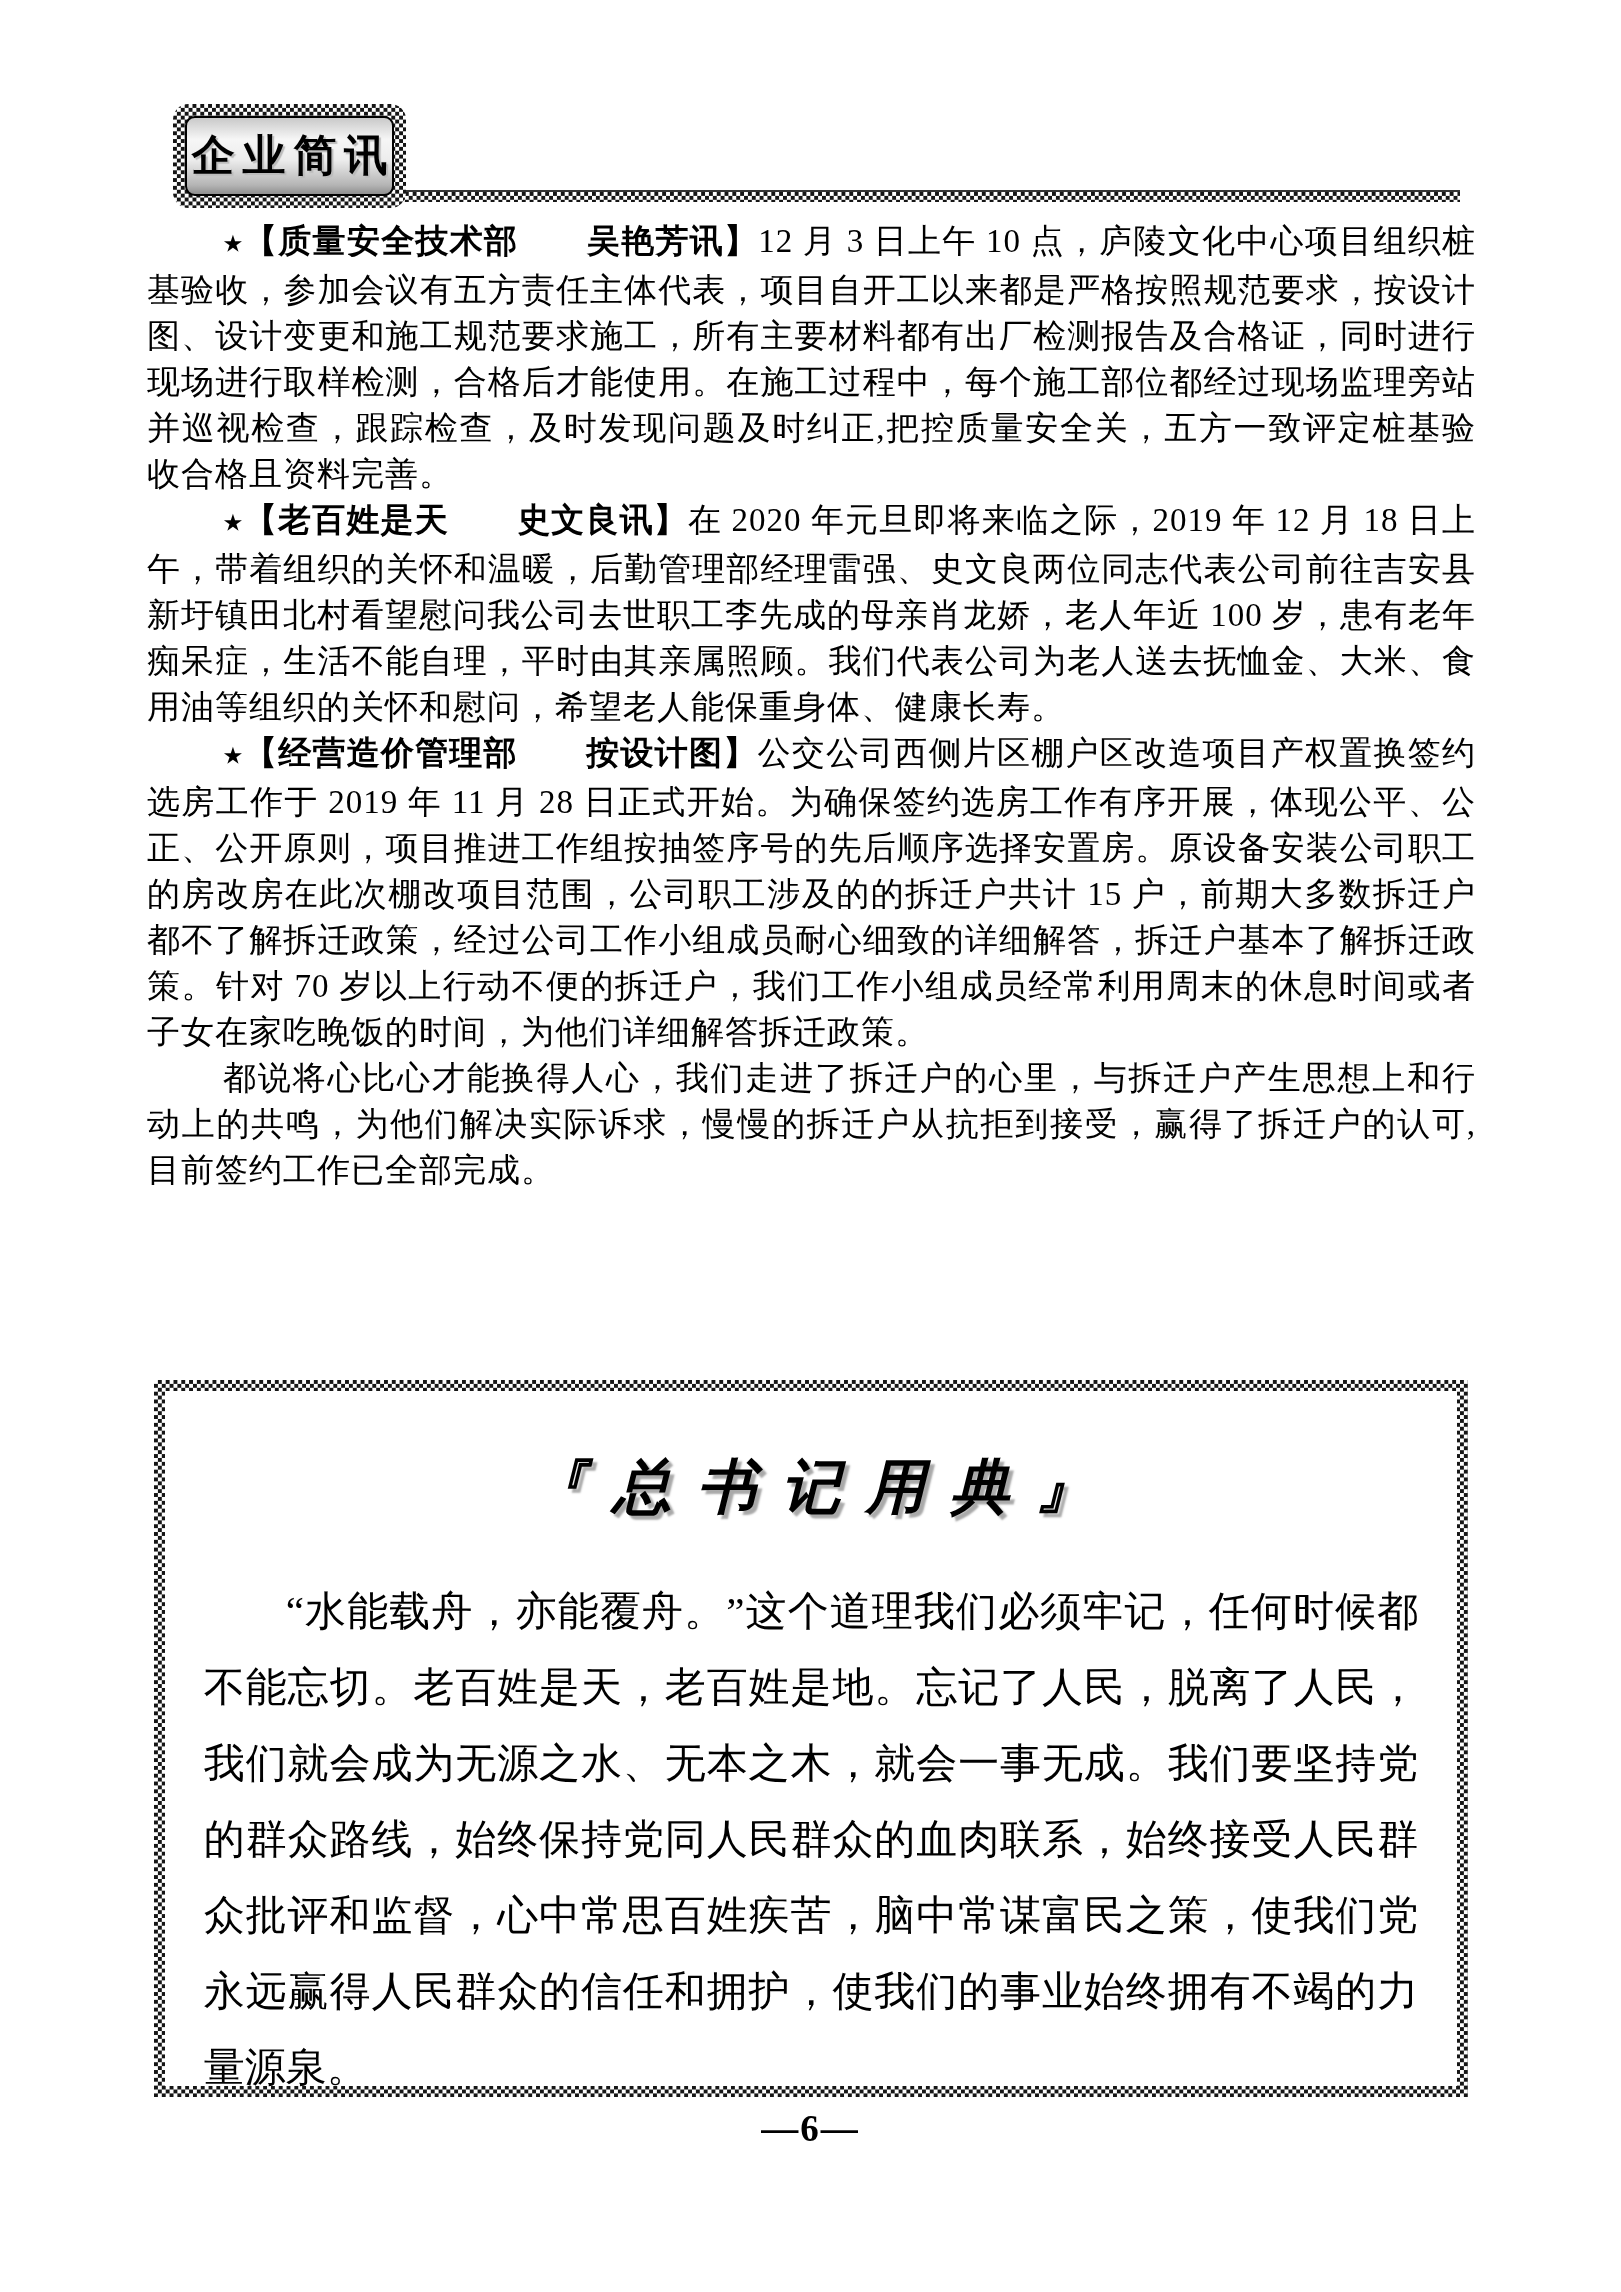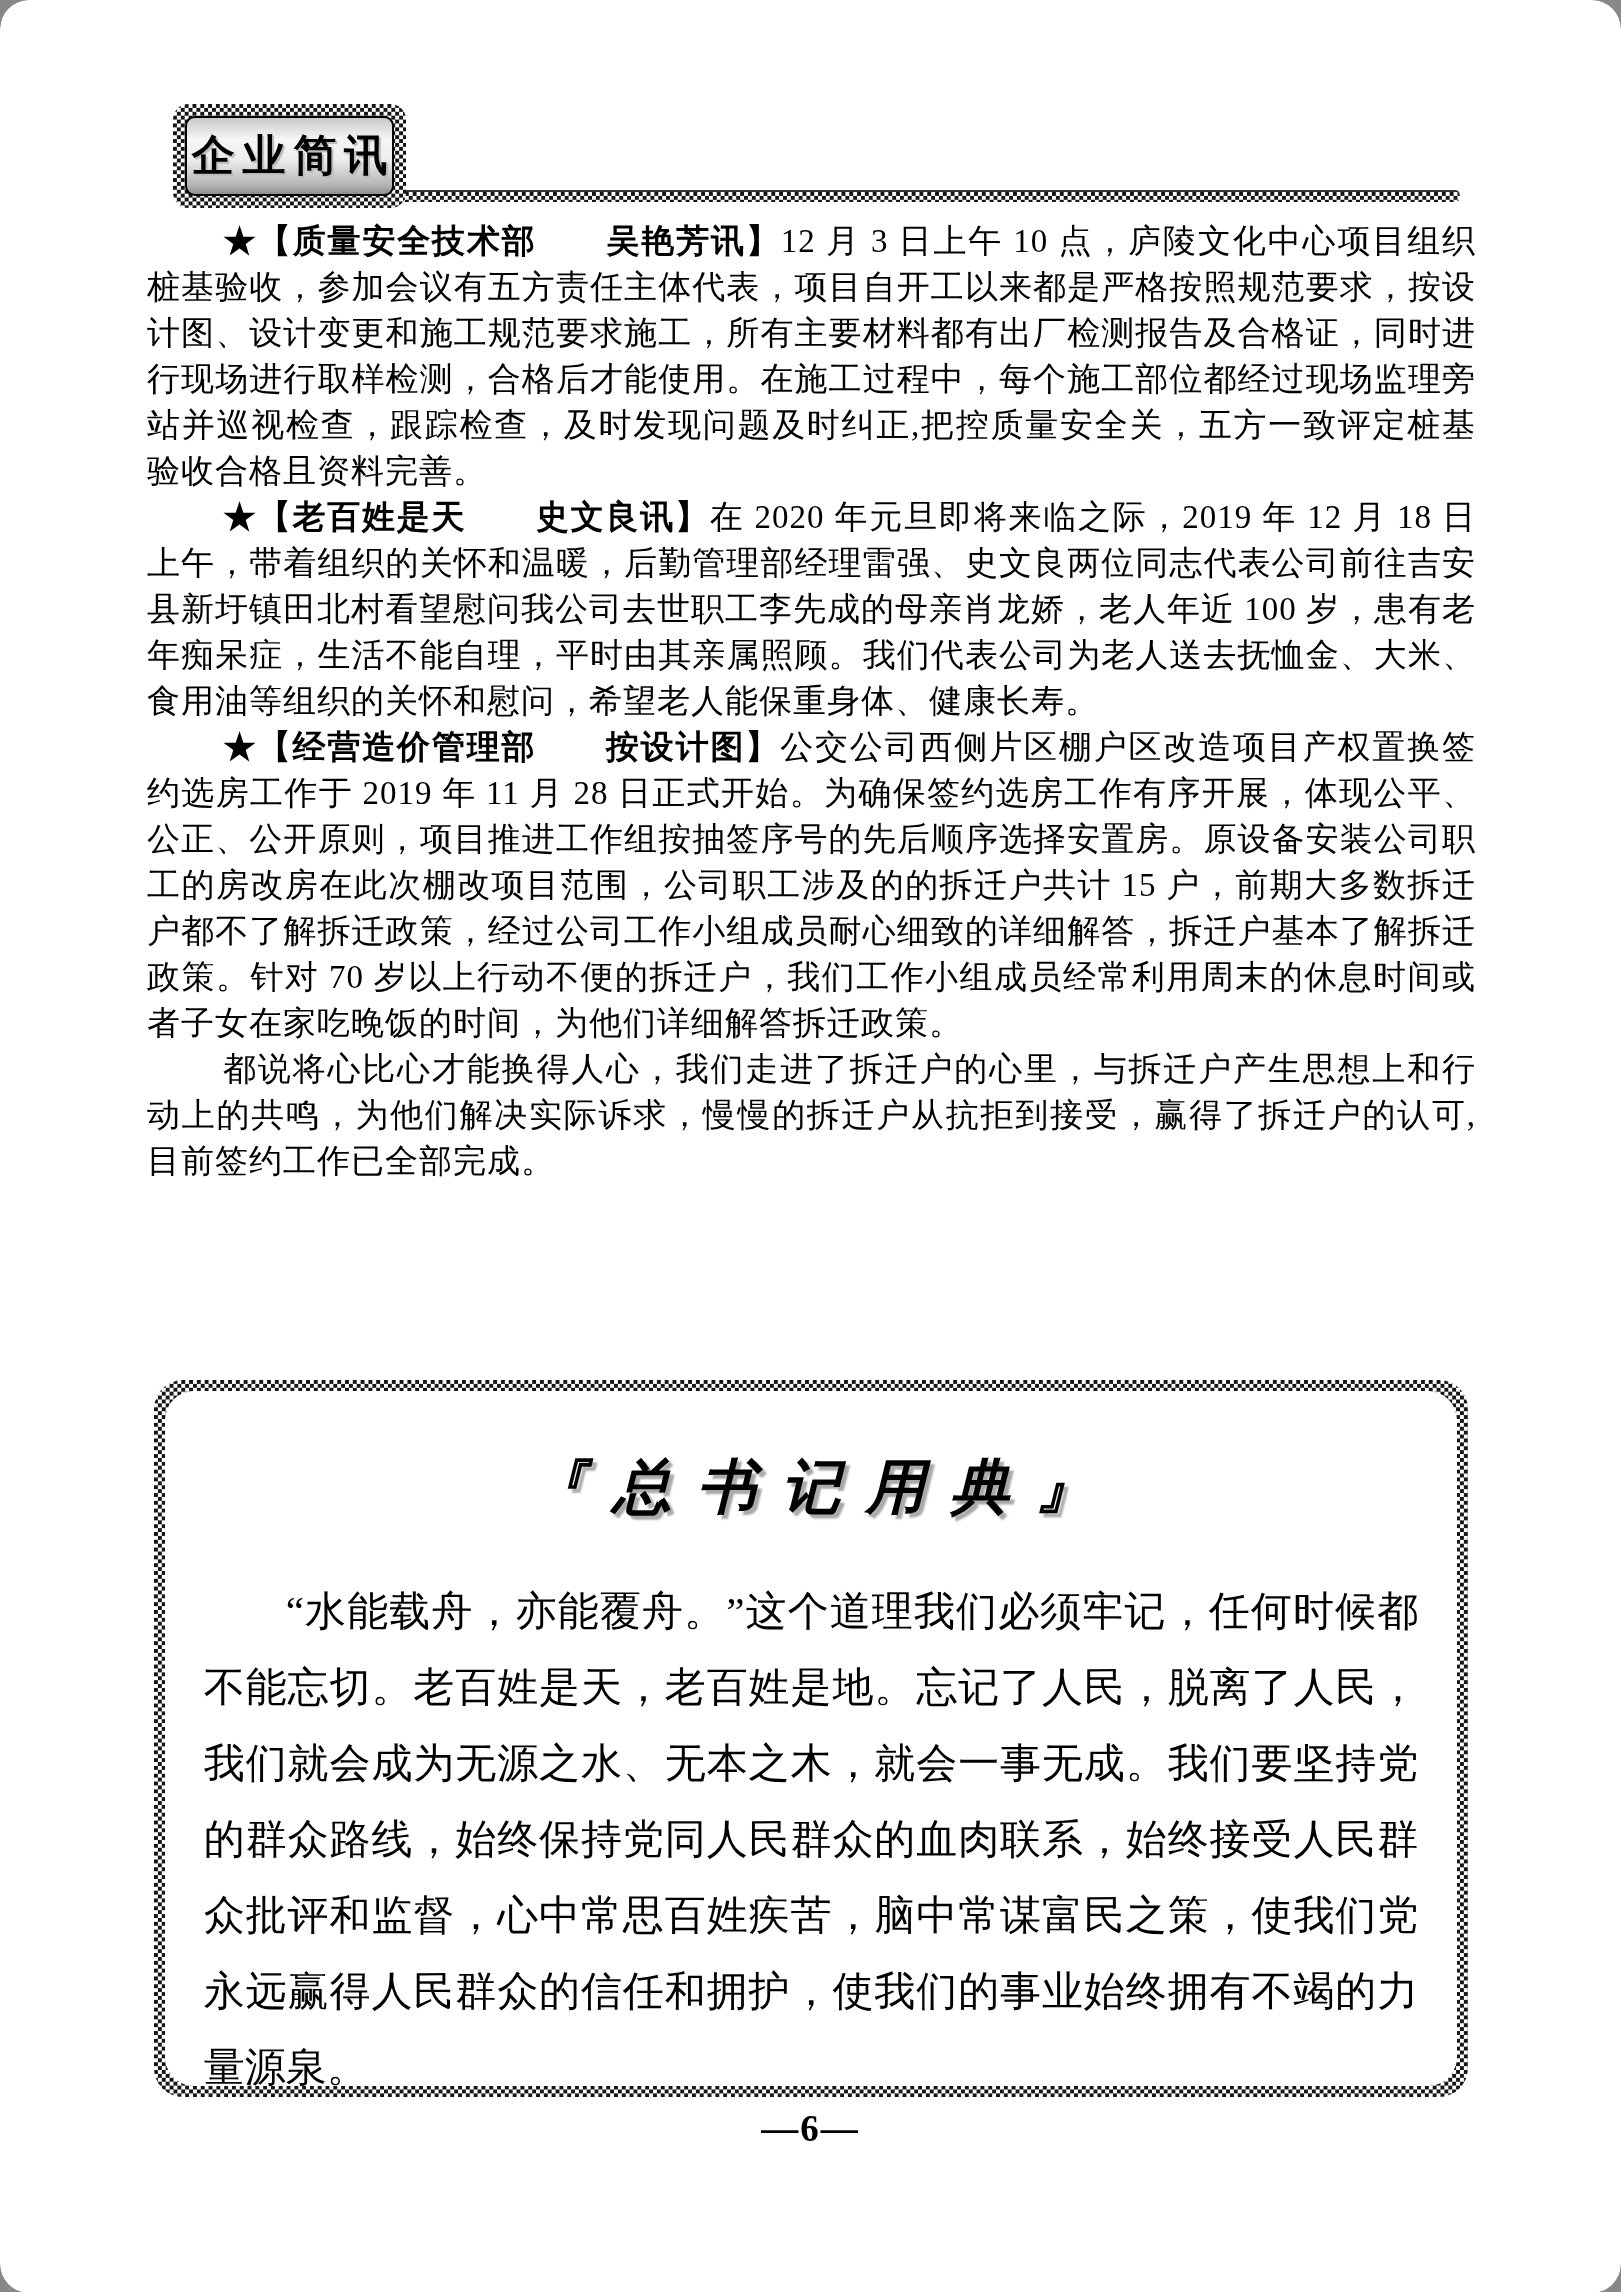--- a/index.html
+++ b/index.html
@@ -1,15 +1,15 @@
 <!DOCTYPE html>
 <html><head>
 <meta charset="utf-8">
 <style>
-  * { margin: 0; padding: 0; box-sizing: border-box; border-radius: 29px; }
+  * { margin: 0; padding: 0; box-sizing: border-box; }
   html, body { background: #888; }
   .page {
     position: relative;
     width: 1621px;
     height: 2293px;
     margin: 0 auto;
     background: #ffffff;
     font-family: "Liberation Serif", "DejaVu Serif", serif;
     color: #000;
     overflow: hidden;
@@ -56,21 +56,21 @@
     position: absolute;
     left: 147px; top: 218px;
     width: 1329px;
     font-size: 33px;
     line-height: 46px;
     text-align: justify;
     letter-spacing: 1px;
   }
   .para { text-indent: 2.3em; }
   .lead {
-    font-family: Liberation Sans, sans-serif;
+    font-family: Liberation Mono, monospace;
     font-weight: bold;
   }
   
   .quote-outer {
     position: absolute;
     left: 154px; top: 1380px;
     width: 1314px; height: 717px;
     padding: 10.8px;
   }
   .quote-inner {

